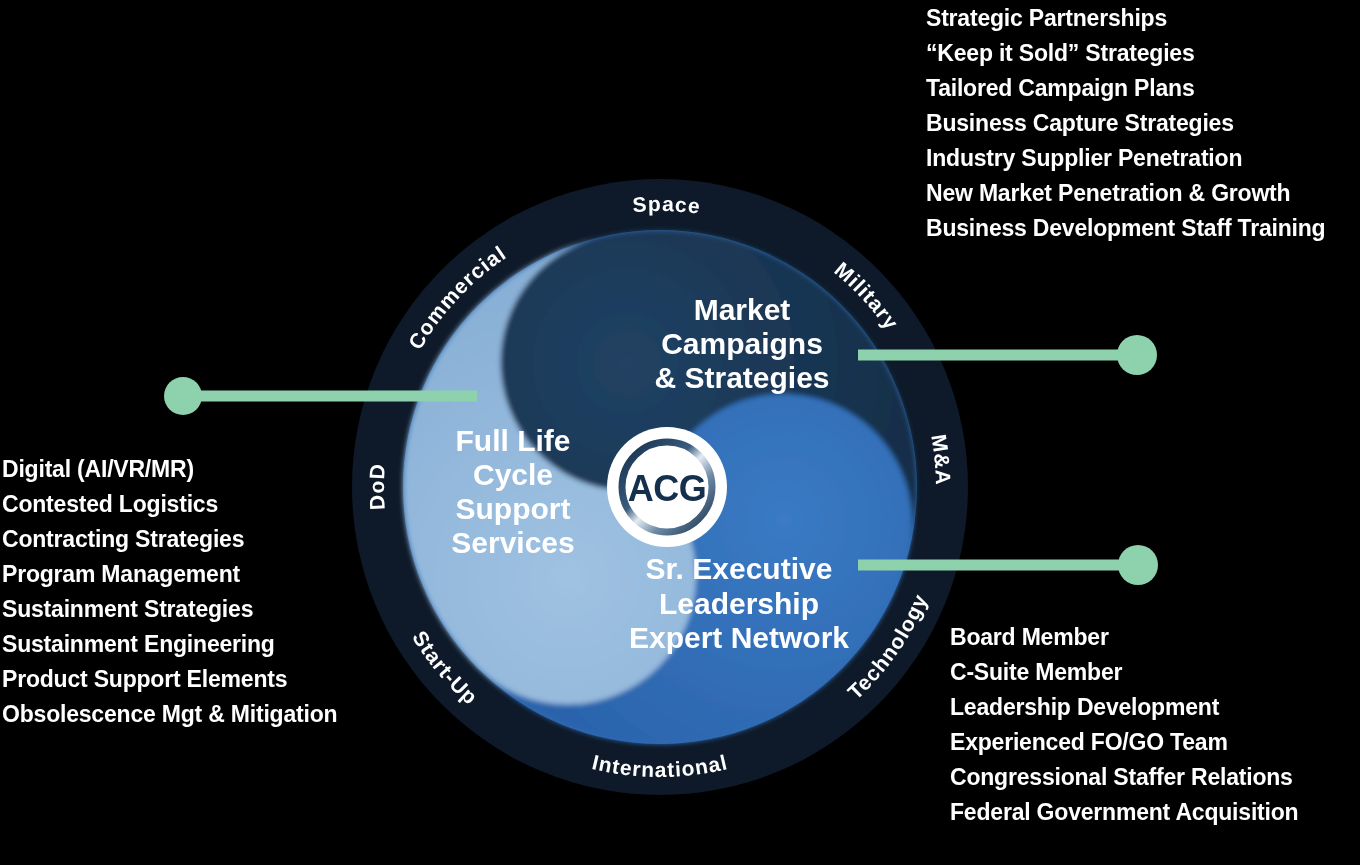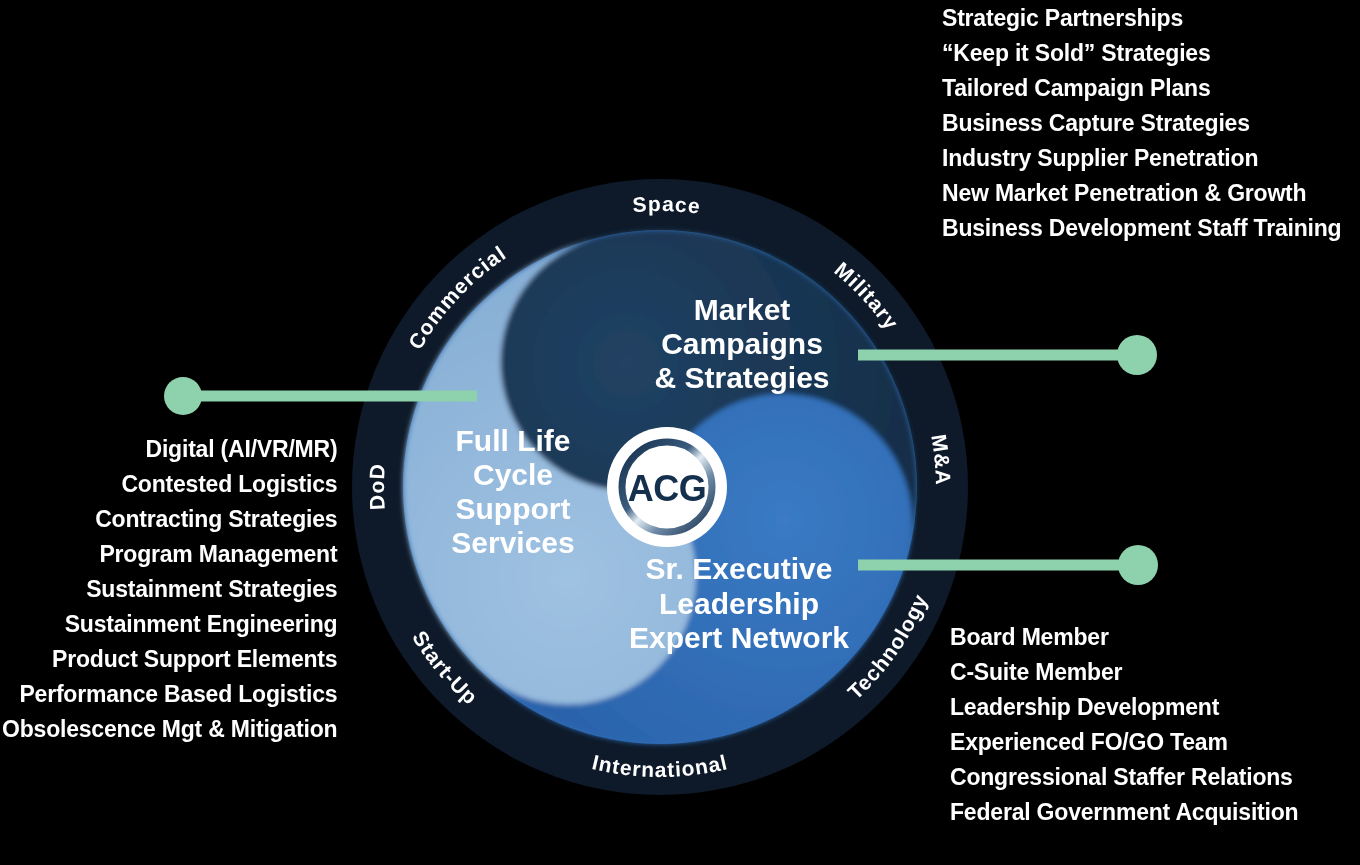--- a/index.html
+++ b/index.html
@@ -16,22 +16,22 @@
     position: absolute;
     margin: 0; padding: 0;
     list-style: none;
     color: #fff;
     font-size: 23px;
     font-weight: 700;
     line-height: 35px;
     white-space: nowrap;
     letter-spacing: -0.2px;
   }
-  #list-market   { left: 926px; top: 1px; margin-left: 16px; }
-  #list-fullcycle{ left: 2px;   top: 432px; text-align: right; }
+  #list-market   { left: 926px; top: 1px; }
+  #list-fullcycle{ left: 2px;   top: 452px; }
   #list-exec     { left: 950px; top: 620px; }
 
   .ring-label {
     font-size: 21px;
     font-weight: 700;
     letter-spacing: 1px;
     fill: #ffffff;
   }
   .segment-label {
     font-size: 30px;
@@ -161,21 +161,20 @@
   </ul>
 
   <ul class="svc-list" id="list-fullcycle">
     <li>Digital (AI/VR/MR)</li>
     <li>Contested Logistics</li>
     <li>Contracting Strategies</li>
     <li>Program Management</li>
     <li>Sustainment Strategies</li>
     <li>Sustainment Engineering</li>
     <li>Product Support Elements</li>
-    <li>Performance Based Logistics</li>
     <li>Obsolescence Mgt &amp; Mitigation</li>
   </ul>
 
   <ul class="svc-list" id="list-exec">
     <li>Board Member</li>
     <li>C-Suite Member</li>
     <li>Leadership Development</li>
     <li>Experienced FO/GO Team</li>
     <li>Congressional Staffer Relations</li>
     <li>Federal Government Acquisition</li>

